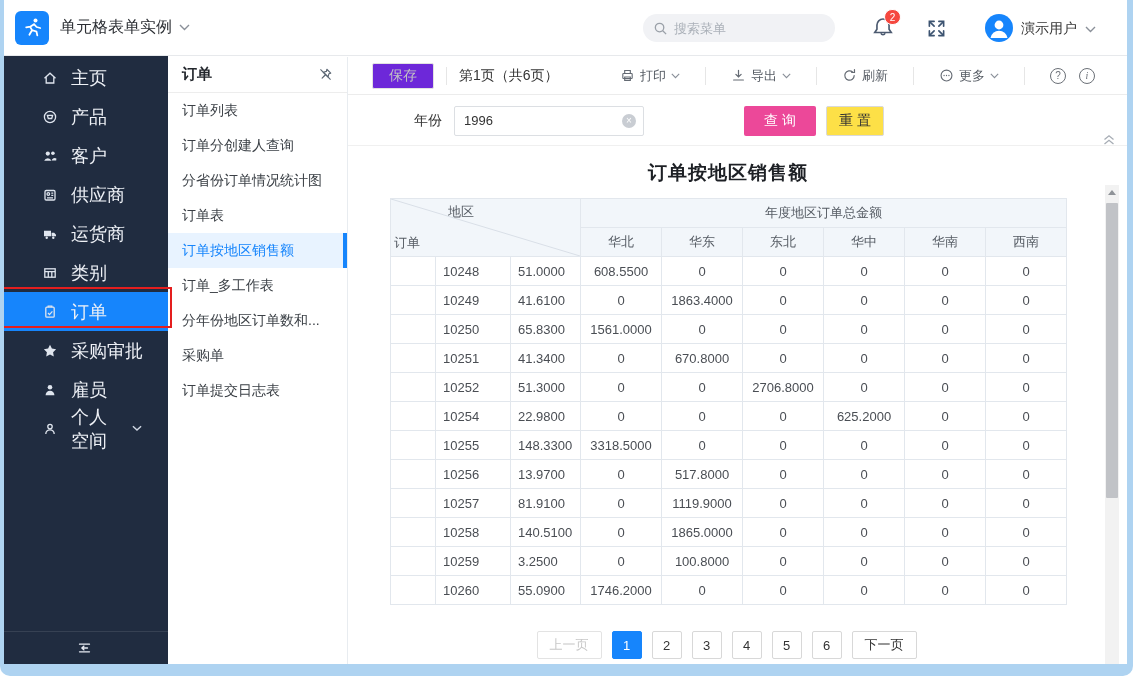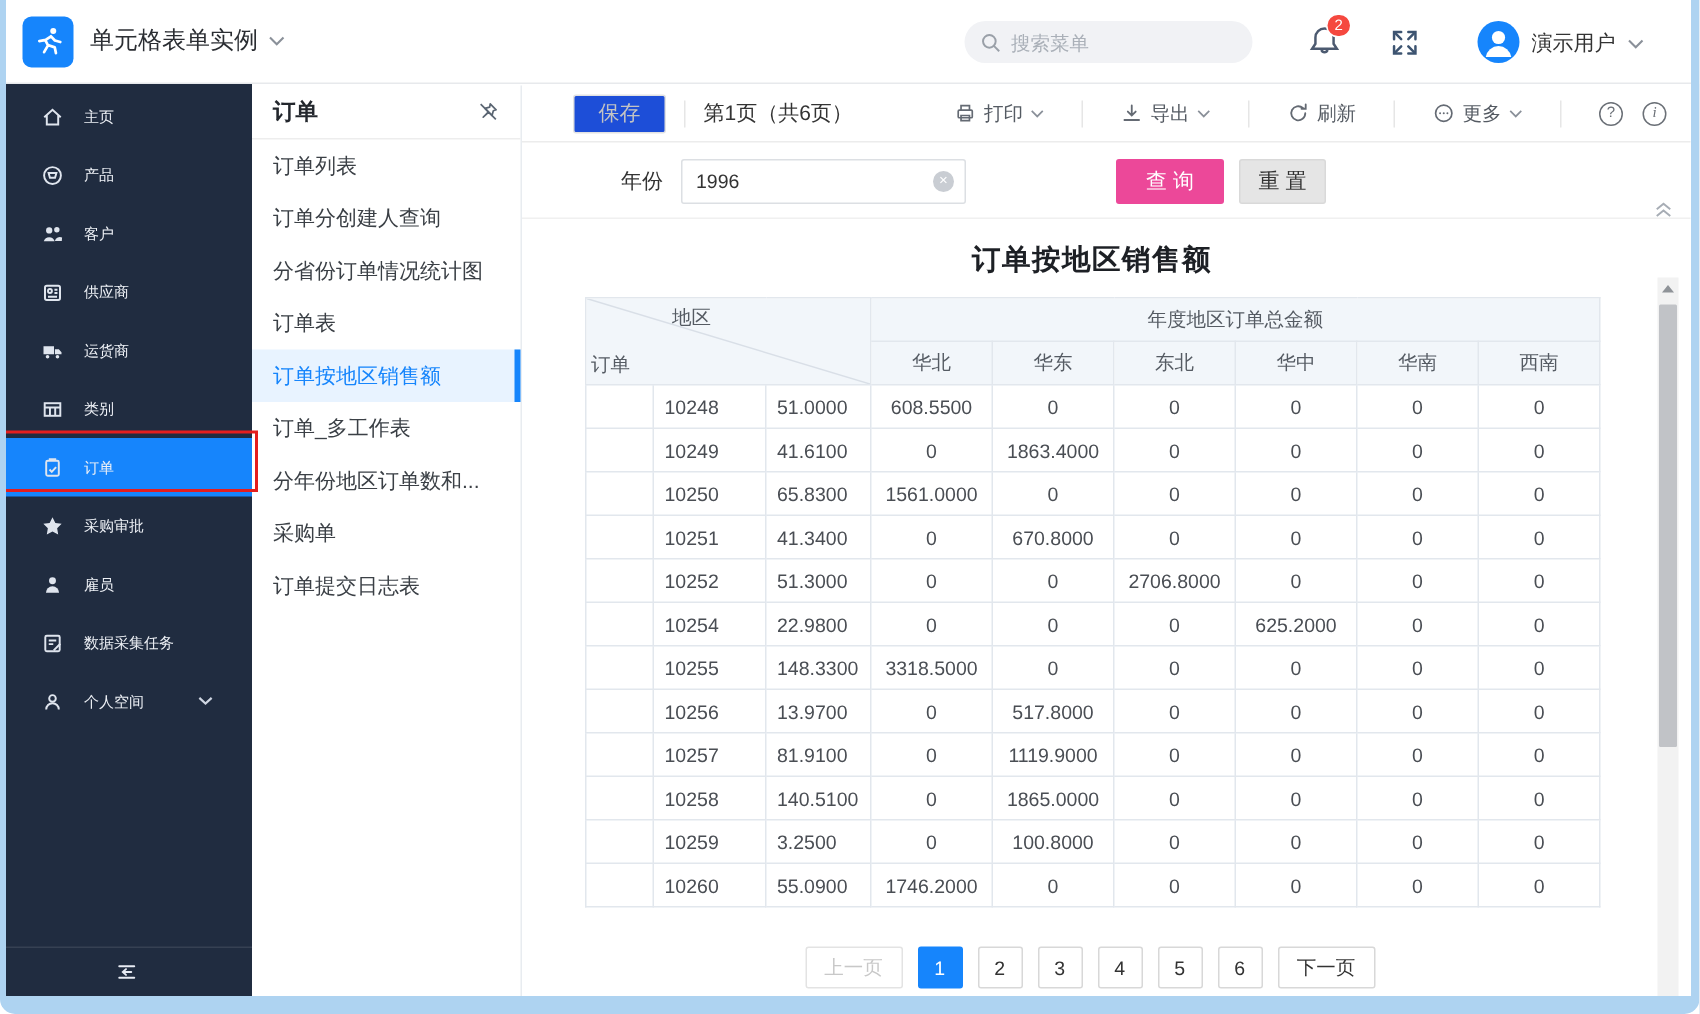--- a/index.html
+++ b/index.html
@@ -29,22 +29,22 @@
            border:1.5px solid #fff; }
   .fullscreen { position:absolute; left:927px; top:19px; color:#3d5471; }
   .avatar { position:absolute; left:985px; top:14px; width:28px; height:28px; border-radius:50%;
             background:#1685fc; overflow:hidden; }
   .username { position:absolute; left:1021px; top:20px; font-size:14px; color:#333; display:flex;
               align-items:center; gap:8px; }
 
   
   .sidenav { position:absolute; left:0; top:56px; width:168px; height:608px; background:#202c40;
              padding-top:2px; z-index:10; }
-  .nav-item { height:39px; display:flex; align-items:center; padding-left:27px; gap:13px; color:#eef1f6;
-              font-size:10px; cursor:pointer; }
+  .nav-item { height:39px; display:flex; align-items:center; padding-left:42px; gap:13px; color:#eef1f6;
+              font-size:18px; cursor:pointer; }
   .nav-item .ni { width:16px; height:16px; color:#dfe5ee; flex:0 0 16px; }
   .nav-item.active { background:#1685fc; }
   .nav-caret { margin-left:auto; margin-right:26px; color:#cfd6e2; }
   .nav-bottom { position:absolute; left:0; bottom:0; width:100%; height:33px;
                 border-top:1px solid rgba(255,255,255,0.10); display:flex; align-items:center;
                 justify-content:center; color:#e8ecf4; cursor:pointer; }
   .annotation { position:absolute; left:2px; top:287px; width:170px; height:41px;
                 border:2px solid #e41e1e; z-index:60; pointer-events:none; }
 
   
@@ -55,44 +55,44 @@
   .submenu-title { font-size:15px; font-weight:bold; color:#23272d; }
   .pin { margin-left:auto; color:#5a6572; cursor:pointer; }
   .sm-item { height:35px; line-height:35px; padding-left:14px; font-size:14px; color:#3b4046;
              cursor:pointer; white-space:nowrap; }
   .sm-item.active { background:#e8f3ff; color:#1685fc; border-right:4px solid #1685fc; }
 
   
   .main { position:absolute; left:348px; top:57px; width:779px; height:607px; background:#fff; }
   .toolbar { position:absolute; left:0; top:0; width:100%; height:38px; display:flex; align-items:center;
              border-bottom:1px solid #ececec; font-size:14px; color:#333; }
-  .btn-save { margin-left:34px; height:26px; padding:0 16px; background:#1d4ed8; border:1px solid #e2e2e2;
+  .btn-save { margin-left:24px; height:26px; padding:0 16px; background:#6d28d9; border:1px solid #e2e2e2;
               border-radius:2px; color:#c3c3c3; font-size:14px; font-family:inherit; }
   .tsep { width:1px; height:18px; background:#e6e6e6; margin:0 12px; }
-  .tb-right { margin-left:auto; margin-right:16px; display:flex; align-items:center; gap:13px;
+  .tb-right { margin-left:auto; margin-right:32px; display:flex; align-items:center; gap:13px;
               color:#555b63; font-size:13px; }
   .tb-act { display:flex; align-items:center; gap:5px; cursor:pointer; }
   .tb-act .ti { color:#646a73; }
   .ring { width:16px; height:16px; border:1.2px solid #6b7077; border-radius:50%; display:flex;
           align-items:center; justify-content:center; font-size:10px; color:#6b7077; cursor:pointer; }
   .ring.i-style { font-style:italic; font-family:"Liberation Serif","DejaVu Serif",serif; }
 
   
   .filterbar { position:absolute; left:0; top:39px; width:100%; height:50px; display:flex;
                align-items:center; border-bottom:1px solid #f0f0f0; }
   .f-label { margin-left:66px; font-size:14px; color:#333; }
   .f-input { position:relative; margin-left:12px; width:190px; height:30px; }
   .f-input input { width:100%; height:100%; border:1px solid #dcdfe3; border-radius:2px; padding:0 36px 0 9px;
                    font-size:13px; color:#333; outline:none; font-family:inherit; }
   .clear-ic { position:absolute; right:8px; top:8px; width:14px; height:14px; border-radius:50%;
               background:#c9cdd3; color:#fff; font-size:10px; line-height:14px; text-align:center; cursor:pointer; }
   .clear-ic::before { content:"×"; }
   .btn-query { margin-left:100px; width:72px; height:30px; background:#ec4899; color:#fff; border:none;
                border-radius:2px; font-size:14px; cursor:pointer; font-family:inherit; }
-  .btn-reset { margin-left:10px; width:58px; height:30px; background:#e5e5e5; color:#333;
+  .btn-reset { margin-left:10px; width:58px; height:30px; background:#fde047; color:#333;
                border:1px solid #d9d9d9; border-radius:2px; font-size:14px; cursor:pointer; font-family:inherit; }
   .collapse-filter { position:absolute; left:754px; top:76px; color:#a7adb5; cursor:pointer; z-index:5; }
 
   
   .report { position:absolute; left:0; top:90px; width:757px; height:478px; overflow:hidden;
             padding-left:42px; background:#fff; }
   .report-title { width:676px; text-align:center; margin-top:13px; font-size:19px; font-weight:bold;
                   color:#1d2025; letter-spacing:1px; }
   table.rpt { border-collapse:collapse; table-layout:fixed; width:676px; margin-top:12px;
               font-size:13px; color:#4a4e54; }
@@ -271,29 +271,20 @@
       <span>采购审批</span>
     </div>
     <div class="nav-item">
       <span class="ni">
         <svg width="16" height="16" viewBox="0 0 16 16" fill="currentColor">
           <circle cx="8" cy="5.2" r="2.3"></circle>
             <path d="M3.6 13.2 a4.4 4.4 0 0 1 8.8 0 z"></path>
           </svg>
       </span>
       <span>雇员</span>
-    </div>
-    <div class="nav-item">
-      <span class="ni">
-        <svg width="16" height="16" viewBox="0 0 16 16" fill="none" stroke="currentColor" stroke-width="1.3">
-          <rect x="3.2" y="2.8" width="9.6" height="10.4" rx="1"></rect>
-          <path d="M5.5 6 h5 M5.5 8.4 h3 M8.8 12.6 l4.4 -4.4"></path>
-          </svg>
-      </span>
-      <span>数据采集任务</span>
     </div>
     <div class="nav-item">
       <span class="ni">
         <svg width="16" height="16" viewBox="0 0 16 16" fill="none" stroke="currentColor" stroke-width="1.3">
           <circle cx="8" cy="5.6" r="2.2"></circle>
             <path d="M3.8 13 a4.2 4.2 0 0 1 8.4 0"></path>
           </svg>
       </span>
       <span>个人空间</span>
       <span class="nav-caret">

